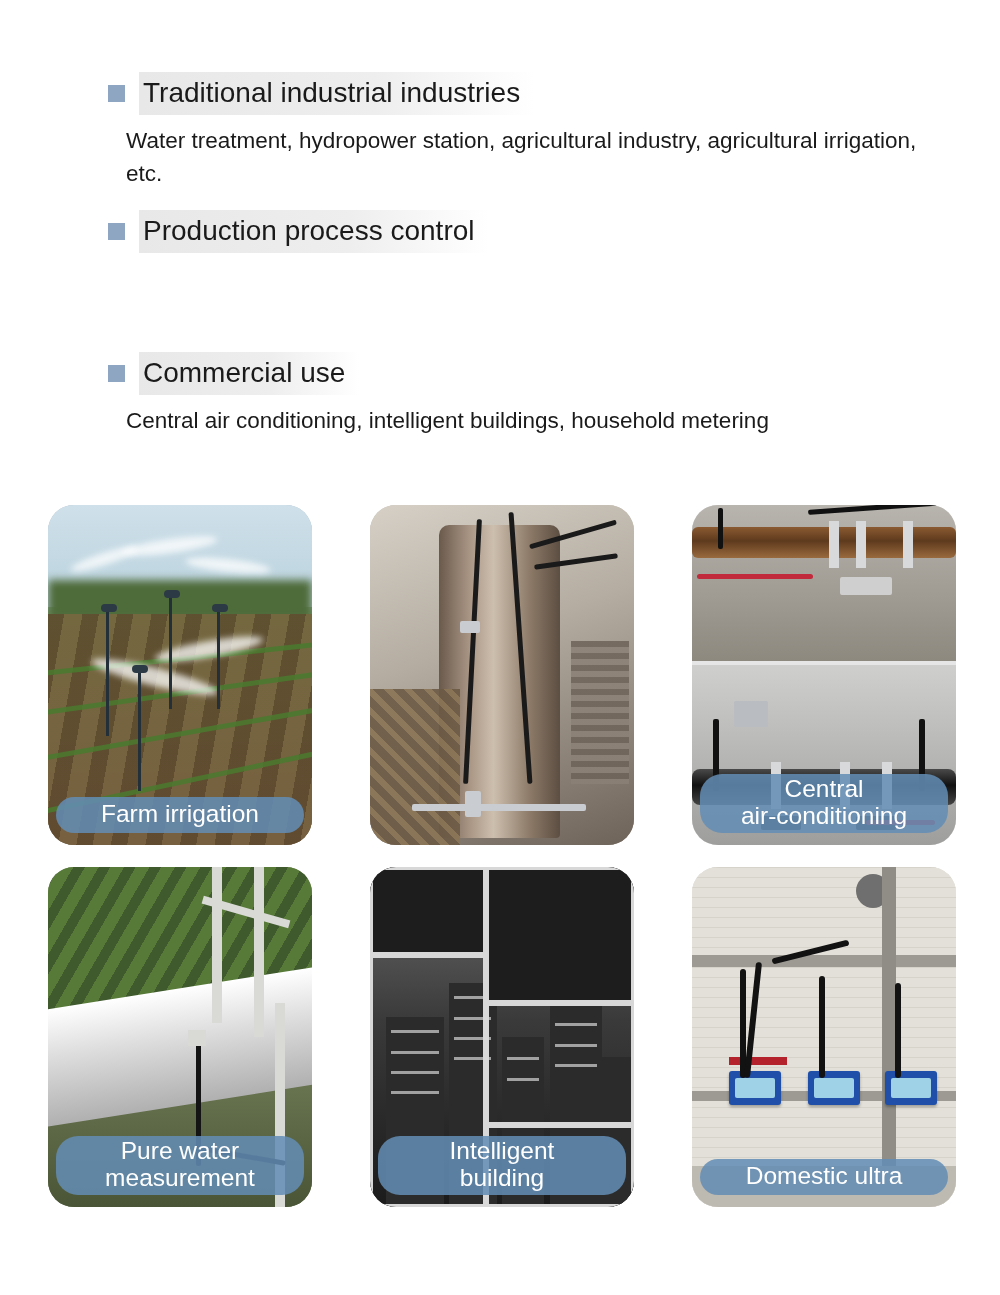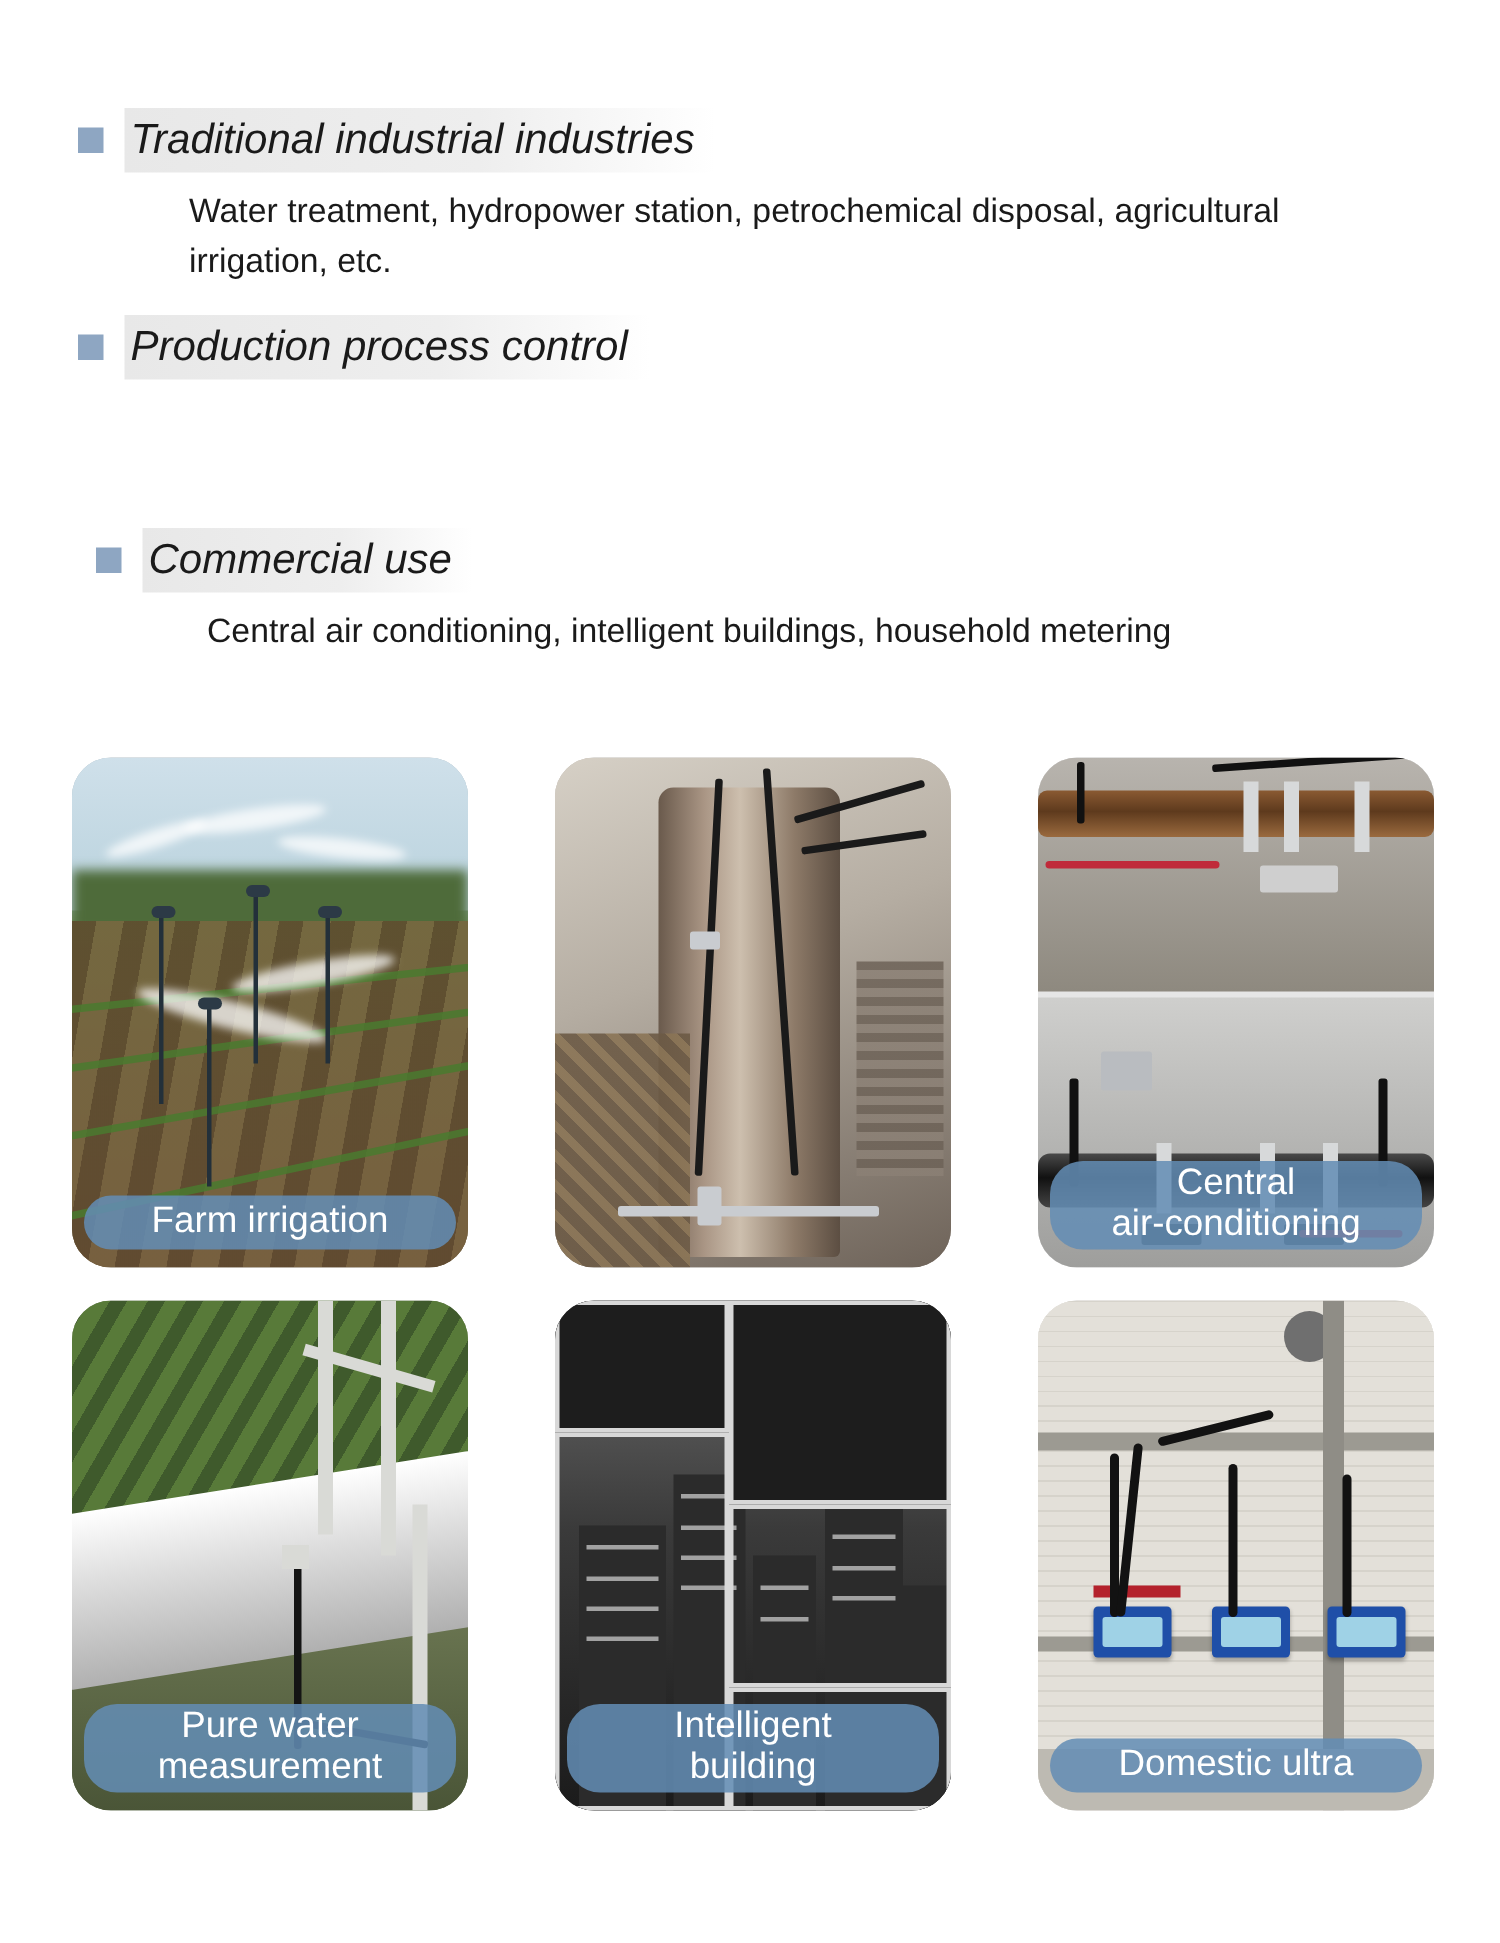--- a/index.html
+++ b/index.html
@@ -20,23 +20,22 @@
     position: absolute;
     left: 0; top: 0;
     width: 1000px;
   }
   .section {
     margin: 0;
   }
   .heading-row {
     display: flex;
     align-items: center;
-    padding-left: 52px;
+    padding-left: 108px;
     margin-bottom: 10px;
-    font-style: italic;
   }
   .bullet {
     width: 17px; height: 17px;
     background: #8ea6c2;
     flex: 0 0 auto;
     margin-right: 14px;
   }
   .heading-text {
     display: inline-block;
     background: linear-gradient(to right, #e8e8e8 0%, #eeeeee 60%, #ffffff 100%);
@@ -49,21 +48,21 @@
   .body-text {
     padding-left: 126px;
     padding-right: 70px;
     font-size: 22.5px;
     color: #1a1a1a;
     line-height: 1.45;
   }
 
   #sec1 { position: absolute; left: 0; top: 72px; width: 1000px; }
   #sec2 { position: absolute; left: 0; top: 210px; width: 1000px; }
-  #sec3 { position: absolute; left: 12px; top: 352px; width: 900px; }
+  #sec3 { position: absolute; left: 0; top: 352px; width: 900px; }
 
   
   .grid {
     position: absolute;
     left: 48px;
     top: 505px;
     width: 904px;
     display: grid;
     grid-template-columns: 264px 264px 264px;
     grid-column-gap: 58px;
@@ -177,21 +176,21 @@
 
 <div class="page">
 
   <div class="text-block">
 
     <div class="section" id="sec1">
       <div class="heading-row">
         <span class="bullet"></span>
         <span class="heading-text">Traditional industrial industries</span>
       </div>
-      <div class="body-text">Water treatment, hydropower station, petrochemical disposal, agricultural irrigation, etc.</div>
+      <div class="body-text">Water treatment, hydropower station, agricultural industry, agricultural irrigation, etc.</div>
     </div>
 
     <div class="section" id="sec2">
       <div class="heading-row">
         <span class="bullet"></span>
         <span class="heading-text">Production process control</span>
       </div>
     </div>
 
     <div class="section" id="sec3">

